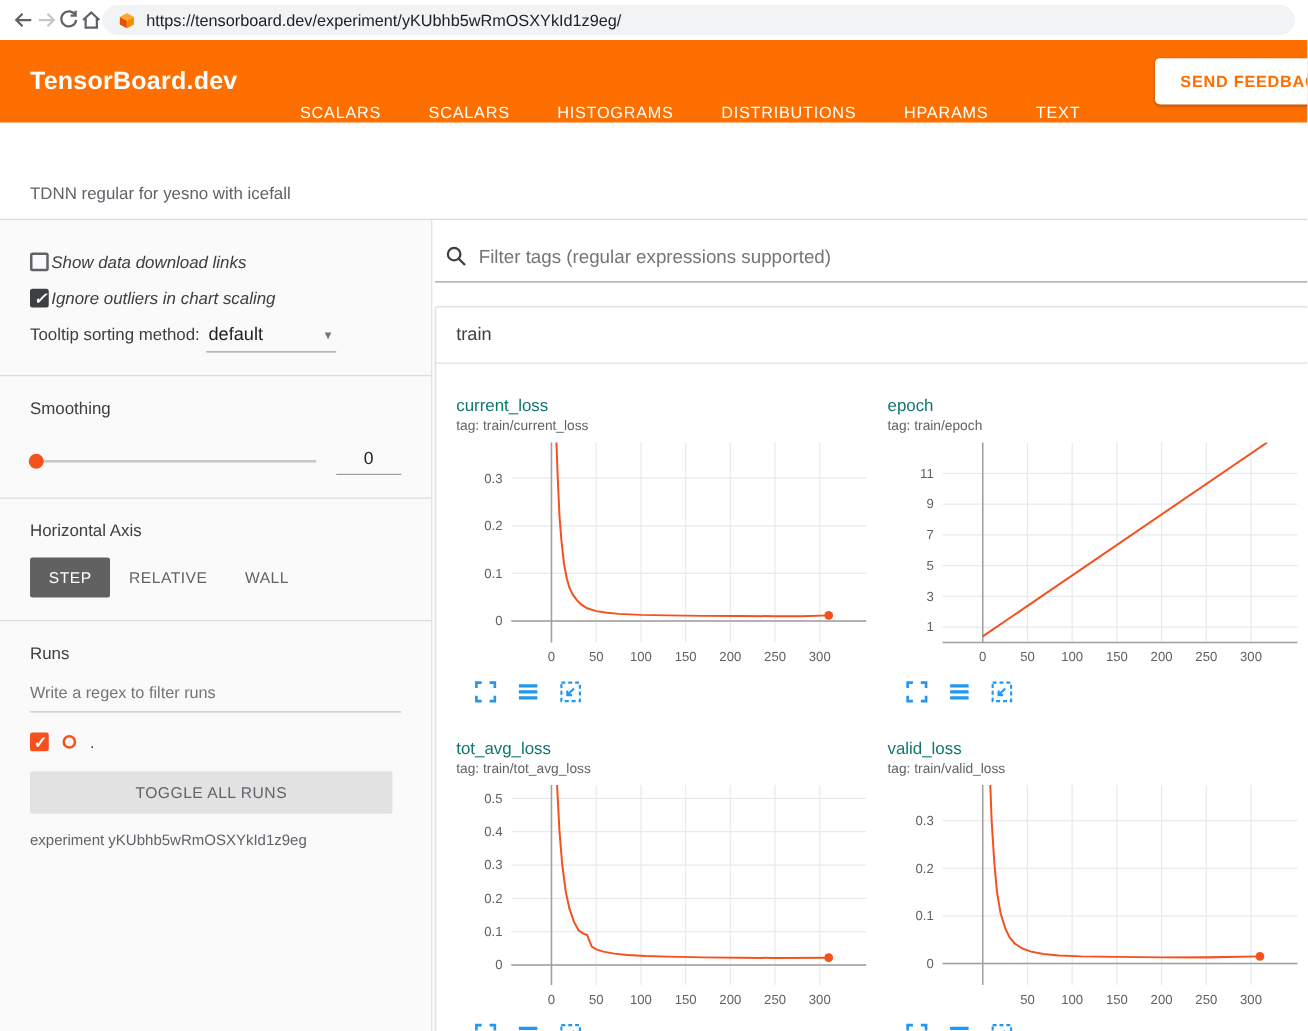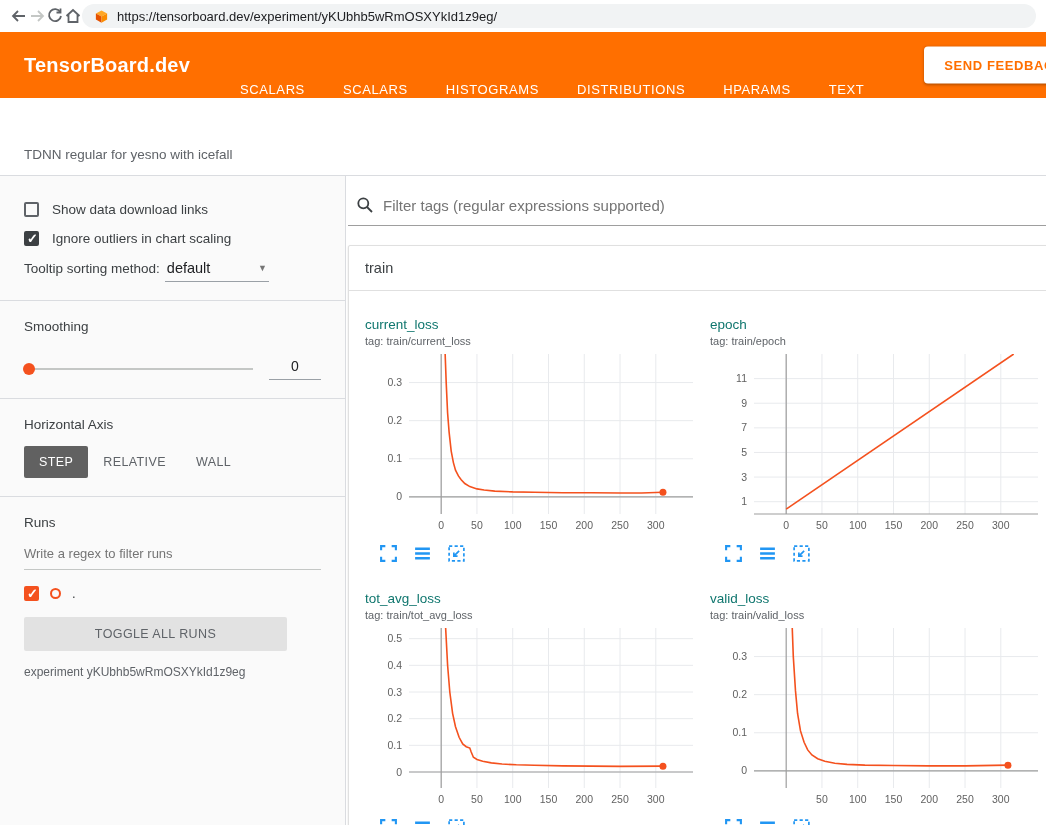--- a/index.html
+++ b/index.html
@@ -25,21 +25,21 @@
   .exp-title { font-size:13.5px; color:#5f6368; }
 
   
   .content { display:flex; height:649px; }
 
   
   .sidebar { width:346px; flex:0 0 346px; background:#fafafa; border-right:1px solid #dadce0; font-size:13.5px; color:#3c4043; overflow:hidden; }
   .side-sec { padding:18px 24px; }
   .side-sec.first { padding-top:26px; }
   .divider { height:1px; background:#dadce0; }
-  .check-row { display:flex; align-items:center; gap:13px; margin-bottom:14px; cursor:pointer; }
+  .check-row { display:flex; align-items:center; gap:2px; margin-bottom:14px; cursor:pointer;font-style:italic; }
   .checkbox { width:15px; height:15px; border:2px solid #5f6368; border-radius:2px; flex:0 0 auto; }
   .checkbox.checked { background:#3c4043; border-color:#3c4043; position:relative; }
   .checkbox.checked::after { content:"\2713"; position:absolute; left:1px; top:-2px; color:#fff; font-size:13px; font-weight:bold; }
   .checkbox.run-check { background:#f4511e; border-color:#f4511e; position:relative; }
   .checkbox.run-check::after { content:"\2713"; position:absolute; left:1px; top:-2px; color:#fff; font-size:13px; font-weight:bold; }
   .tooltip-row { display:flex; align-items:baseline; gap:5px; }
   .select { min-width:104px; border-bottom:1px solid #9aa0a6; padding:0 2px 5px 2px; display:flex; align-items:center; justify-content:space-between; cursor:pointer;text-align:right; }
   .select-value { font-size:14.5px; color:#202124; }
   .select-arrow { color:#757575; font-size:9px; margin-left:14px; }
   .sec-label { color:#3c4043; }
@@ -48,21 +48,21 @@
   .slider-thumb { position:absolute; left:-1px; top:-5px; width:12px; height:12px; border-radius:50%; background:#f4511e; cursor:grab; }
   .smooth-value { width:52px; text-align:center; font-size:14px; color:#202124; border-bottom:1px solid #9aa0a6; padding-bottom:5px; }
   .axis-buttons { display:flex; margin-top:14px; }
   .axis-btn { padding:9px 15px; font-size:12.5px; letter-spacing:0.4px; color:#5f6368; border:none; background:transparent; font-family:inherit; border-radius:2px; cursor:pointer; font-weight:500;}
   .axis-btn.active { background:#616161; color:#fff; }
   .regex-input { width:100%; border:none; outline:none; background:transparent; border-bottom:1px solid #c4c7c5; font-family:inherit; font-size:13px; color:#202124; padding:4px 0 8px; margin-top:12px; }
   .regex-input::placeholder { color:#757575; }
   .run-row { display:flex; align-items:center; gap:11px; margin-top:16px; }
   .run-swatch { width:11px; height:11px; border-radius:50%; border:2px solid #f4511e; flex:0 0 auto; }
   .run-name { font-size:13px; color:#3c4043; }
-  .toggle-all { display:block; width:263px; margin:16px 0 0 0; background:#e2e2e2; border:none; color:#5f6368; font-family:inherit; font-size:12.5px; letter-spacing:0.4px; padding:10px 0; border-radius:2px; cursor:pointer; font-weight:500;}
+  .toggle-all { display:block; width:290px; margin:16px 0 0 0; background:#e2e2e2; border:none; color:#5f6368; font-family:inherit; font-size:12.5px; letter-spacing:0.4px; padding:10px 0; border-radius:2px; cursor:pointer; font-weight:500;}
   .exp-caption { margin-top:14px; font-size:12px; color:#5f6368; }
 
   
   .main { flex:1; background:#fff; padding:14px 0 0 2px; overflow:hidden; }
   .filter-row { display:flex; align-items:center; gap:9px; padding:6px 0 11px 8px; border-bottom:1px solid #9e9e9e; }
   .filter-input { flex:1; border:none; outline:none; background:transparent; font-family:inherit; font-size:15px; color:#202124; }
   .filter-input::placeholder { color:#757575; }
   .card { margin-top:19px; width:734px; background:#fff; border:1px solid #e0e0e0; border-radius:2px; box-shadow:0 1px 2px rgba(0,0,0,0.14); }
   .card-header { padding:14px 16px; font-size:14.5px; color:#3c4043; border-bottom:1px solid #e0e0e0; cursor:pointer; }
   .charts-grid { display:grid; grid-template-columns:repeat(2,338px); column-gap:7px; row-gap:28px; padding:26px 14px 20px; }

